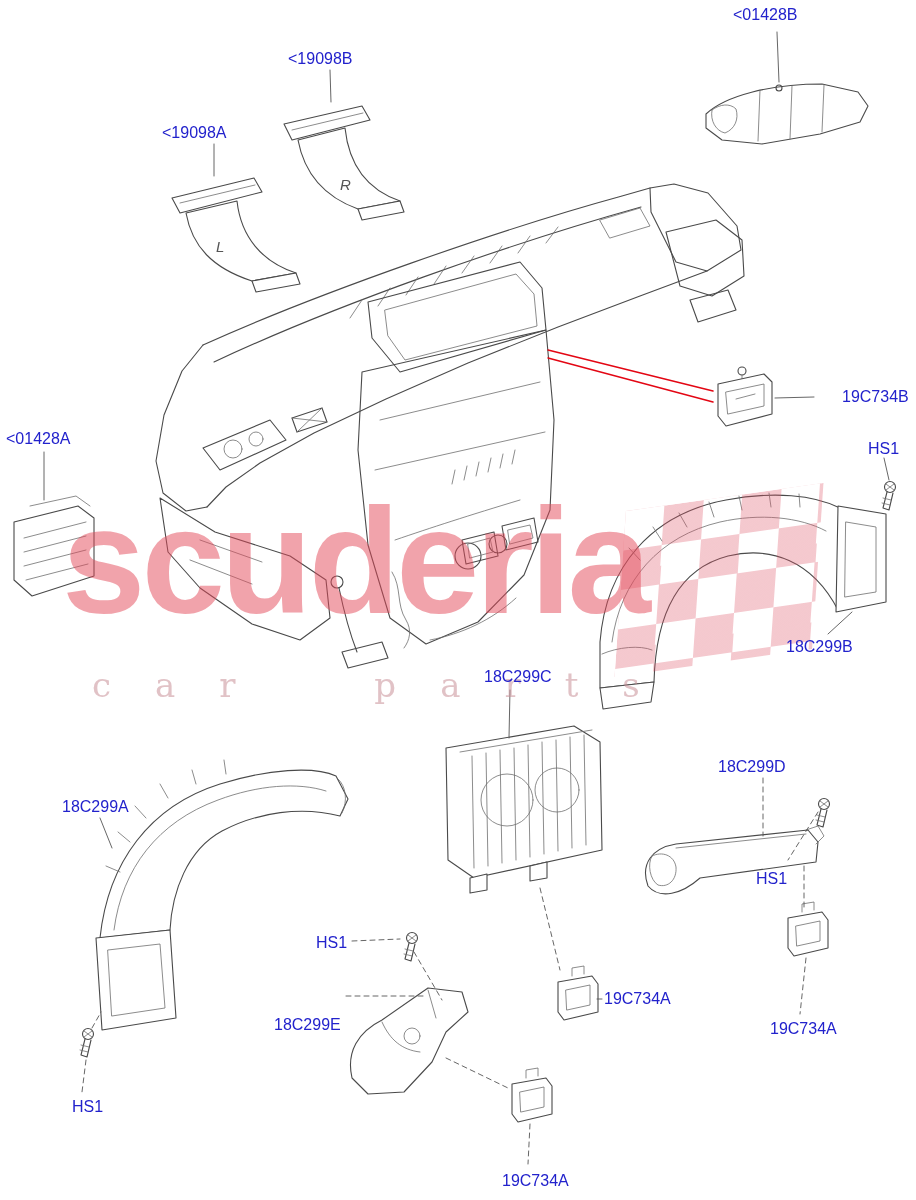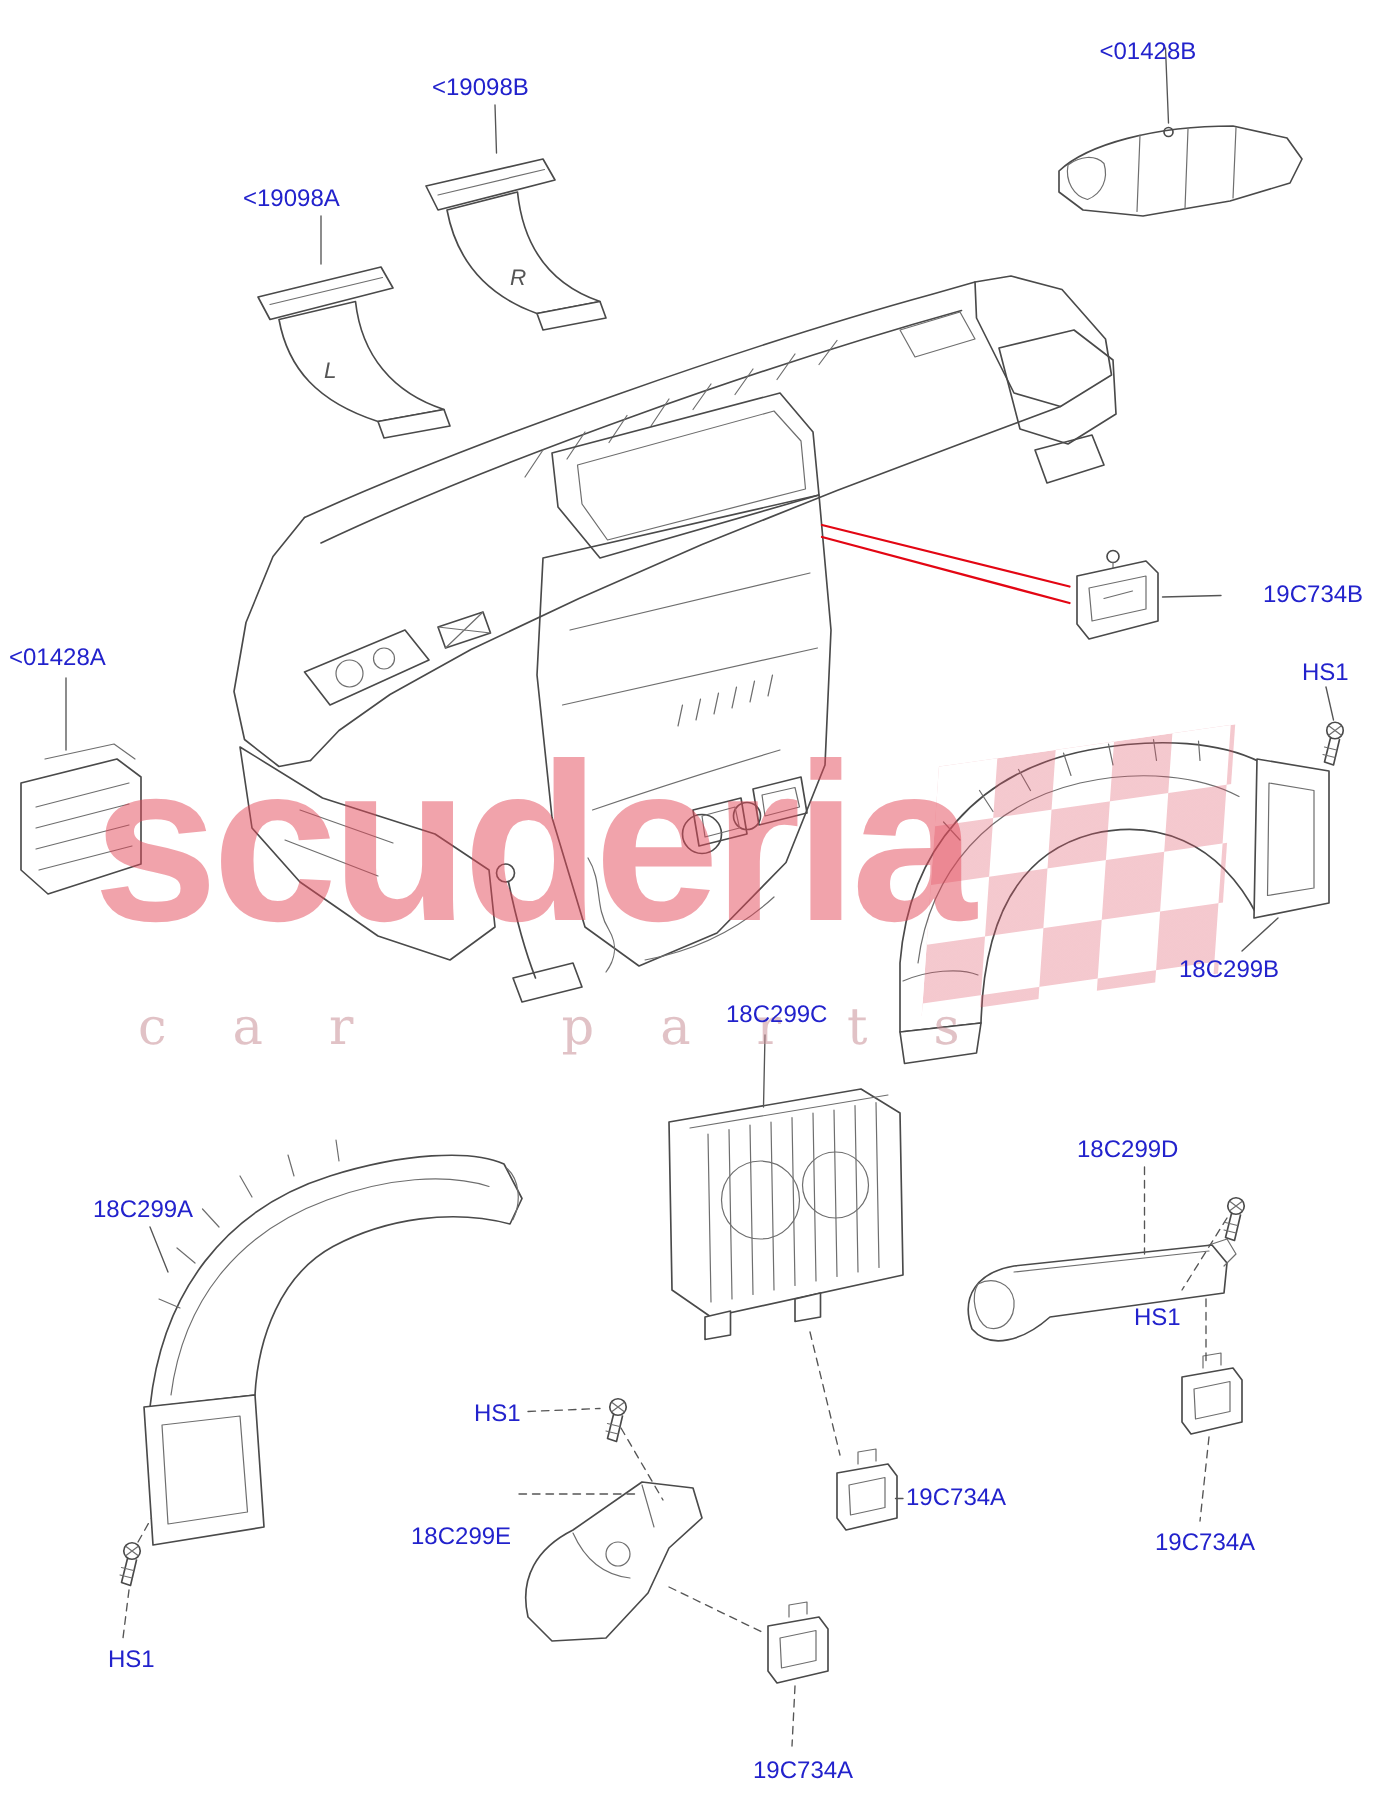--- a/index.html
+++ b/index.html
@@ -219,21 +219,21 @@
     <g>
       <path class="red" d="M548,350 L713,391"></path>
       <path class="red" d="M548,358 L713,402"></path>
     </g>
   </svg>
 
   <div class="flag"></div>
   <div class="wm wm-main">scuderia</div>
   <div class="wm wm-sub">car parts</div>
 
-  <div class="part-label" style="left:733px;top:26px">&lt;01428B</div>
+  <div class="part-label" style="left:733px;top:6px">&lt;01428B</div>
   <div class="part-label" style="left:288px;top:50px">&lt;19098B</div>
   <div class="part-label" style="left:162px;top:124px">&lt;19098A</div>
   <div class="part-label" style="left:842px;top:388px">19C734B</div>
   <div class="part-label" style="left:6px;top:430px">&lt;01428A</div>
   <div class="part-label" style="left:868px;top:440px">HS1</div>
   <div class="part-label" style="left:786px;top:638px">18C299B</div>
   <div class="part-label" style="left:484px;top:668px">18C299C</div>
   <div class="part-label" style="left:718px;top:758px">18C299D</div>
   <div class="part-label" style="left:62px;top:798px">18C299A</div>
   <div class="part-label" style="left:756px;top:870px">HS1</div>

